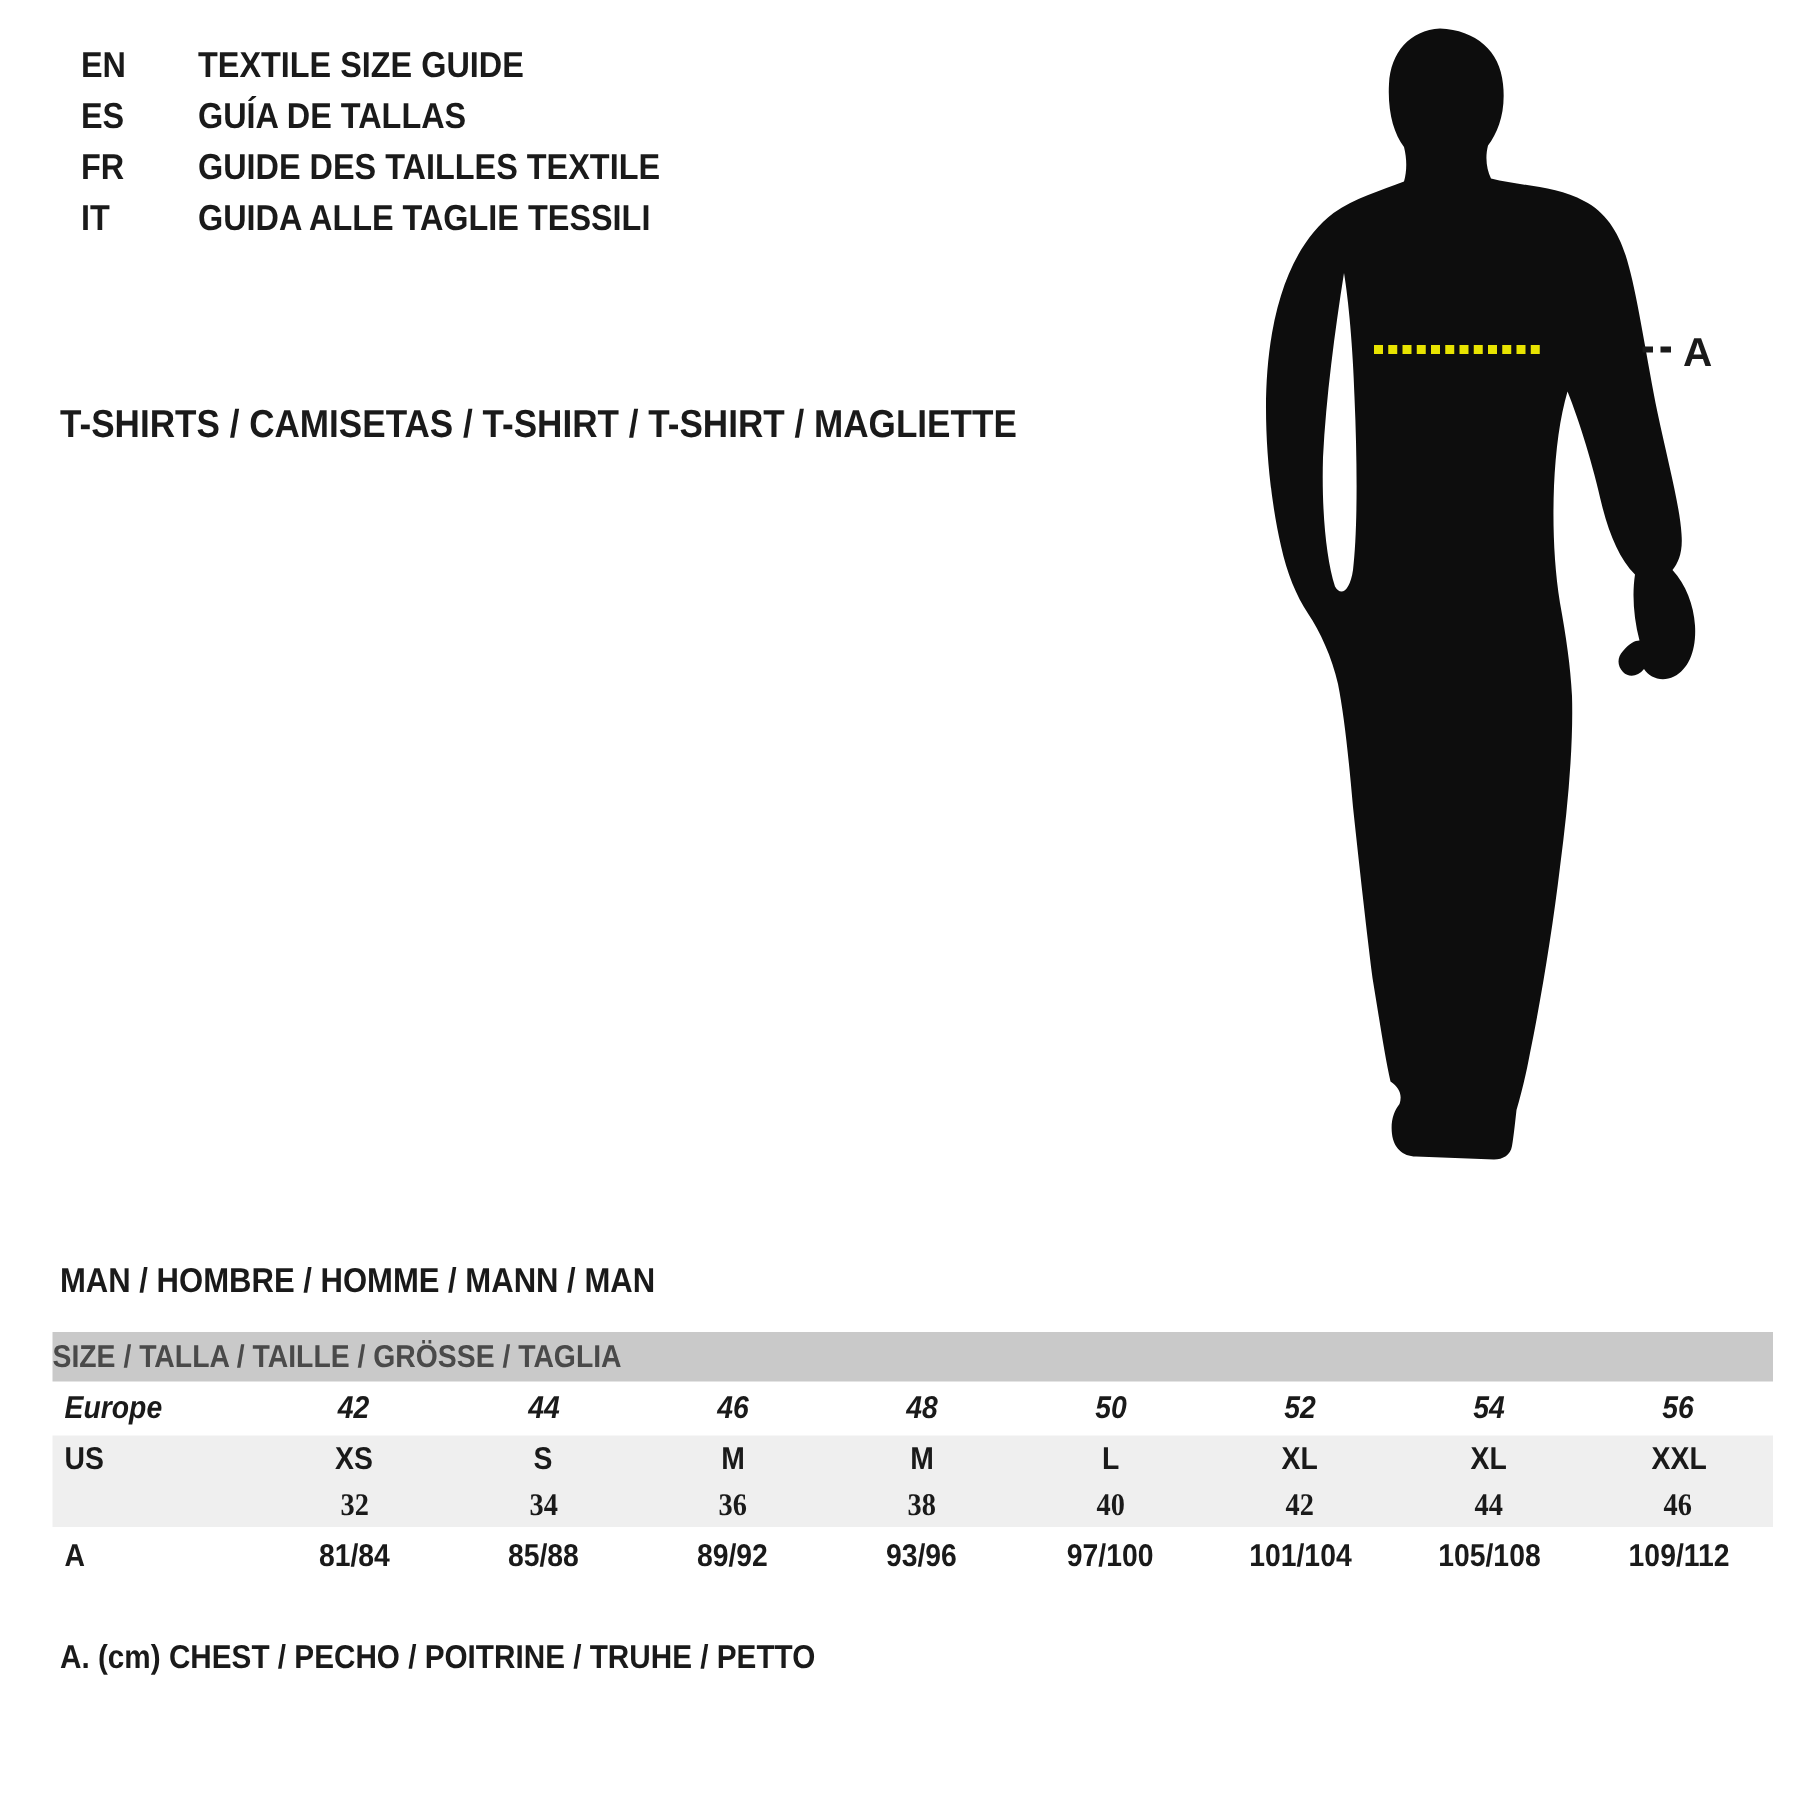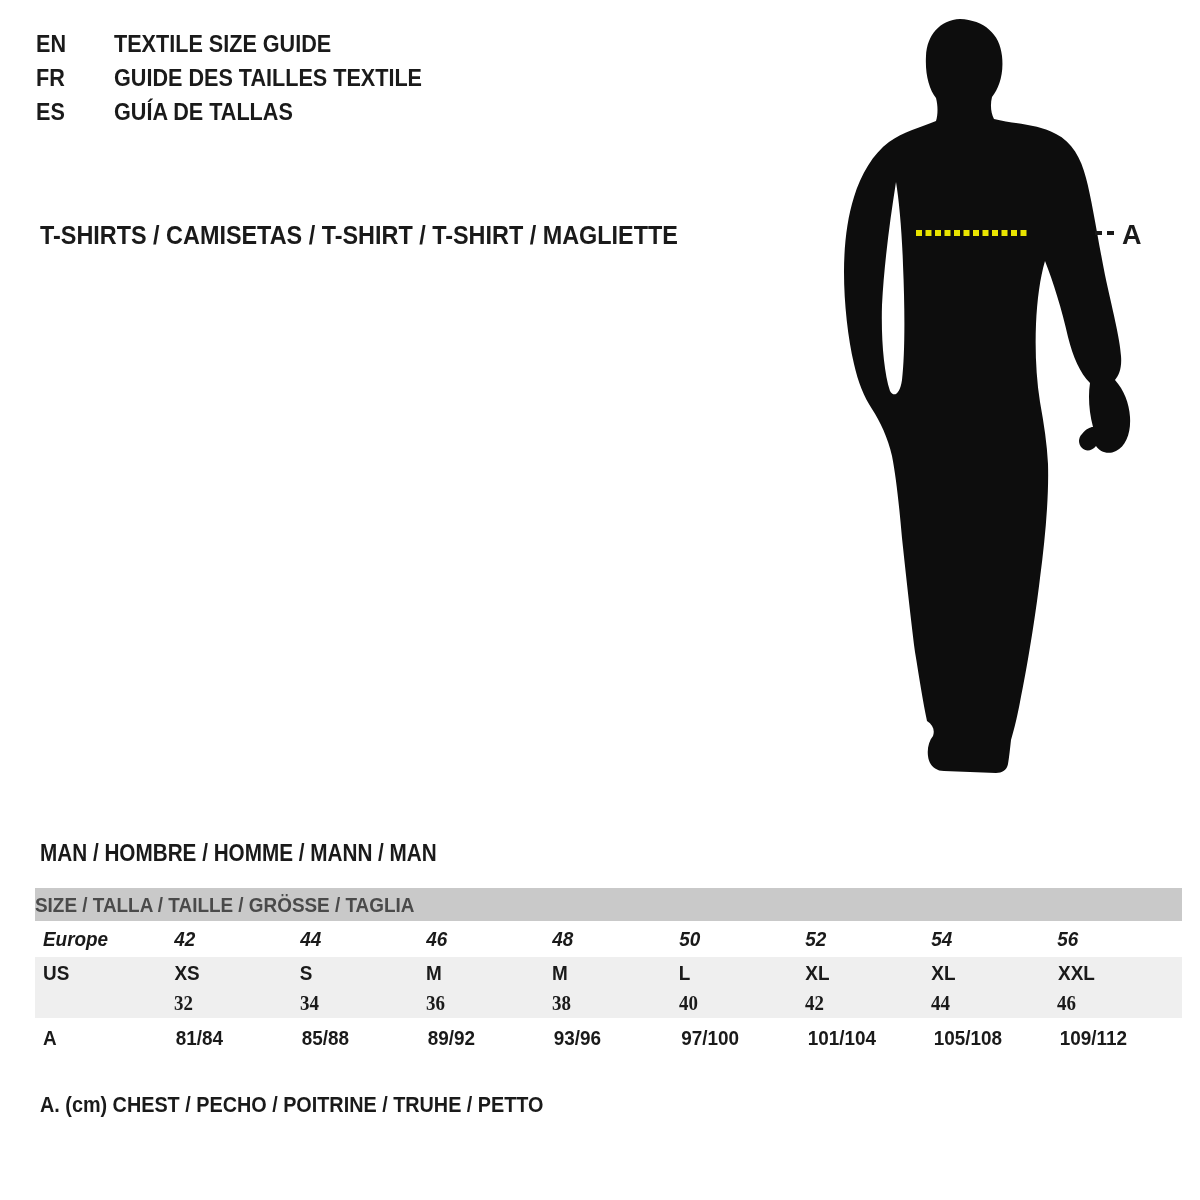--- a/index.html
+++ b/index.html
@@ -2,64 +2,68 @@
 <html style="--text: #1a1a1a; --table-header-bg: #c9c9c9; --table-header-text: #4a4a4a; --row-stripe-bg: #efefef; --silhouette: #0d0d0d; --chest-line: #e8e300; --pointer: #1a1a1a;"><head>
 <meta charset="utf-8">
 <style>
   * { margin:0; padding:0; box-sizing:border-box; }
   html,body { width:1200px; height:1200px; background:#ffffff; overflow:hidden;
               font-family:"Liberation Sans", sans-serif; color:var(--text,#1a1a1a); }
   .cond   { display:inline-block; transform:scaleX(0.9); transform-origin:0 50%; white-space:nowrap; }
   .cond-c { display:inline-block; transform:scaleX(0.9); transform-origin:50% 50%; white-space:nowrap; }
 
   
-  .lang-block { position:absolute; left:36px; top:27px; }
+  .lang-block { position:absolute; left:54px; top:27px; }
   .lang-row { display:flex; height:34px; align-items:center; font-weight:bold; font-size:24px; }
   .lang-code { width:78px; flex:0 0 78px; }
 
   
   .categories { position:absolute; left:40px; top:219px; font-weight:bold; font-size:26px; }
-  .category-line { height:33px; display:flex; align-items:center; }
+  .category-line { height:33px; display:flex; align-items:center;margin-top:47px; }
 
   
   .figure-svg { position:absolute; left:0; top:0; width:1200px; height:1200px; }
 
   
   .section-title { position:absolute; left:40px; top:840px; font-weight:bold; font-size:23px; }
 
   
   .size-table { position:absolute; left:35px; top:888px; width:1147px; }
   .table-header { height:33px; background:var(--table-header-bg,#c9c9c9); color:var(--table-header-text,#4a4a4a);
                   display:flex; align-items:center; padding-left:0; font-weight:bold; font-size:21px; }
   .table-row { display:grid; grid-template-columns:138px repeat(8,1fr); font-weight:bold; font-size:21px; }
   #table-rows .table-row:nth-child(1) { height:36px;font-style:italic; }
   #table-rows .table-row:nth-child(2) { height:31px; background:var(--row-stripe-bg,#efefef); }
   #table-rows .table-row:nth-child(3) { height:30px; background:var(--row-stripe-bg,#efefef);font-family:Liberation Serif, serif; }
   #table-rows .table-row:nth-child(4) { height:40px; }
   .row-label { display:flex; align-items:center; padding-left:8px; }
-  .cell { display:flex; align-items:center; justify-content:flex-start; }
+  .cell { display:flex; align-items:center; justify-content:center; }
 
   
   .footnote { position:absolute; left:40px; top:1092px; font-weight:bold; font-size:22px; }
 </style>
 </head>
 <body>
 
 <div class="lang-block">
   <div class="lang-row">
     <span class="lang-code cond">EN</span>
     <span class="lang-label cond">TEXTILE SIZE GUIDE</span>
   </div>
   <div class="lang-row">
+    <span class="lang-code cond">ES</span>
+    <span class="lang-label cond">GUÍA DE TALLAS</span>
+  </div>
+  <div class="lang-row">
     <span class="lang-code cond">FR</span>
     <span class="lang-label cond">GUIDE DES TAILLES TEXTILE</span>
   </div>
   <div class="lang-row">
-    <span class="lang-code cond">ES</span>
-    <span class="lang-label cond">GUÍA DE TALLAS</span>
+    <span class="lang-code cond">IT</span>
+    <span class="lang-label cond">GUIDA ALLE TAGLIE TESSILI</span>
   </div>
 </div>
 
 <div class="categories">
   <div class="category-line">
     <span class="cond">T-SHIRTS / CAMISETAS / T-SHIRT / T-SHIRT / MAGLIETTE</span>
   </div>
 </div>
 
 <svg class="figure-svg" viewBox="0 0 1200 1200">

